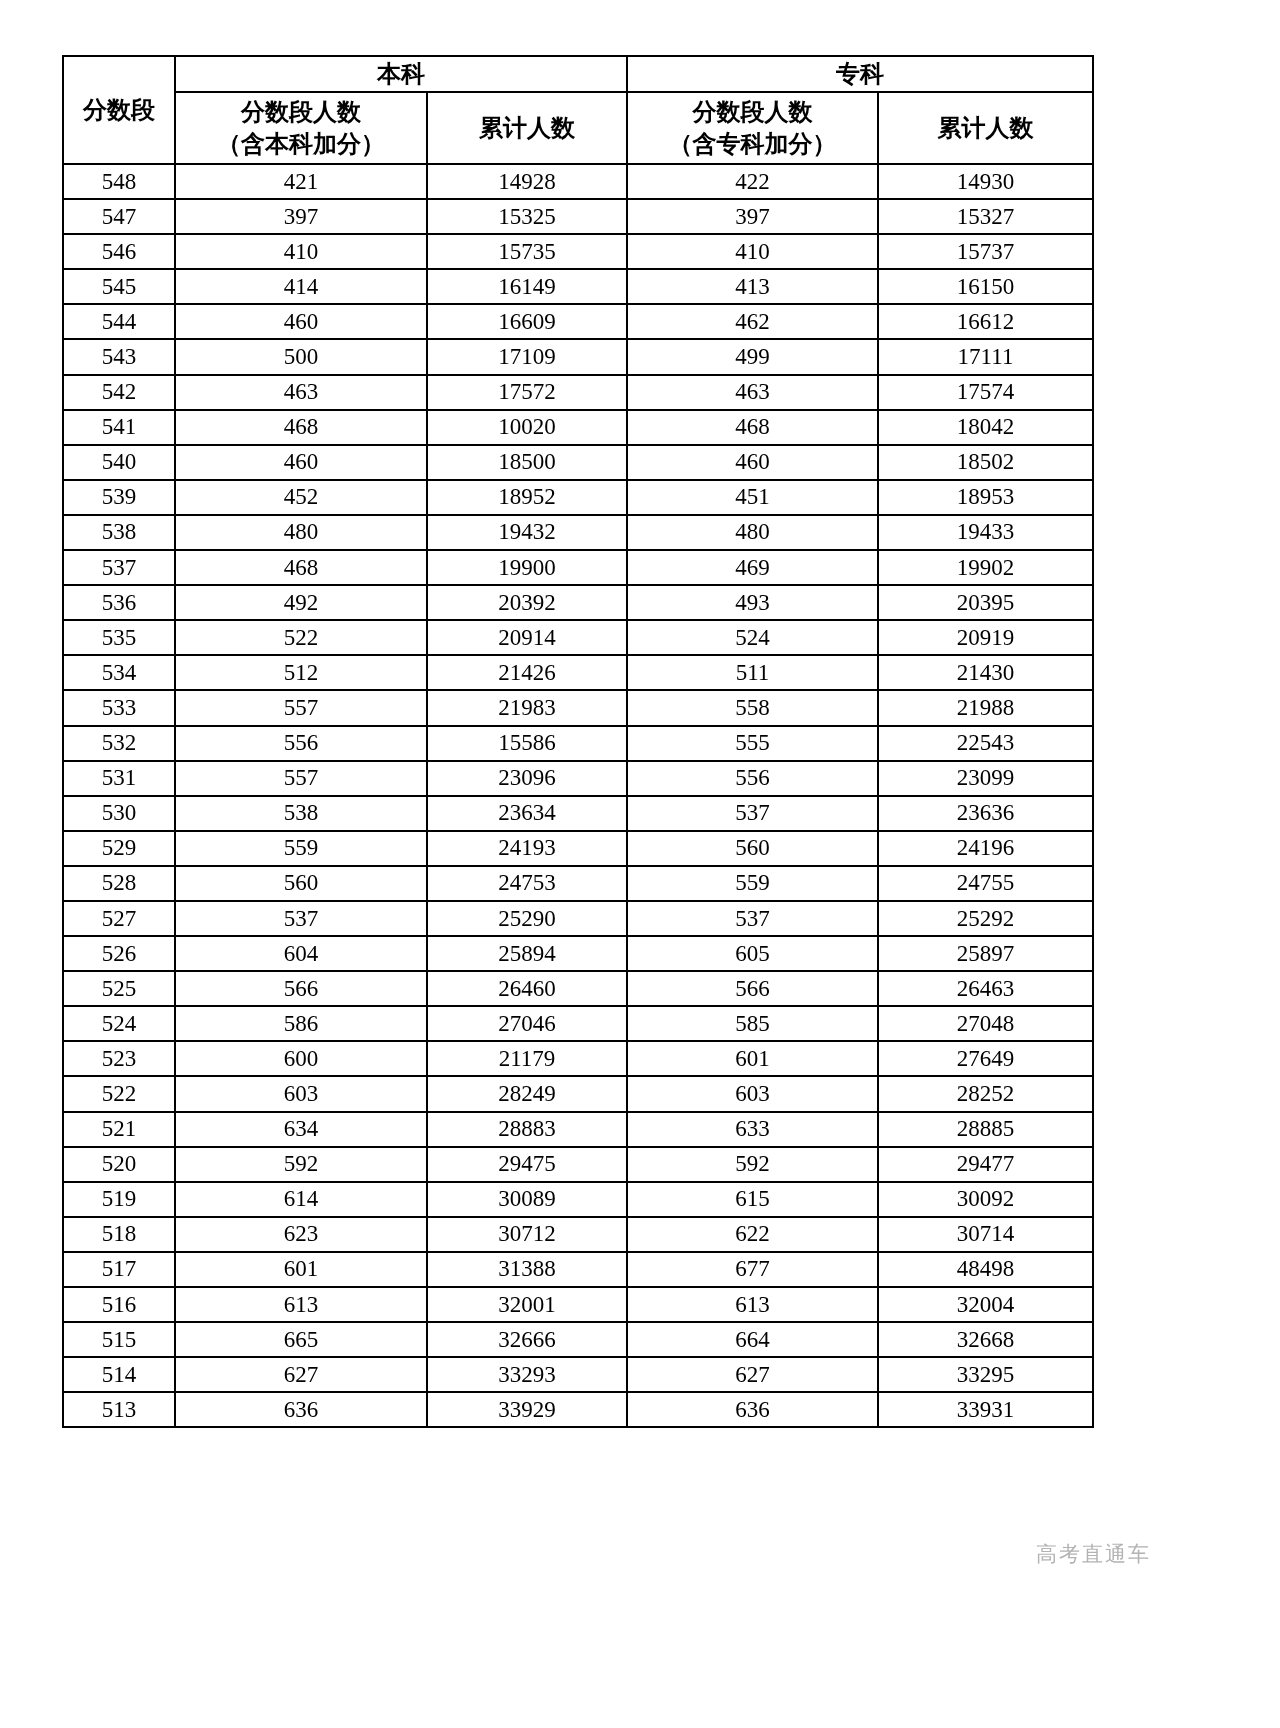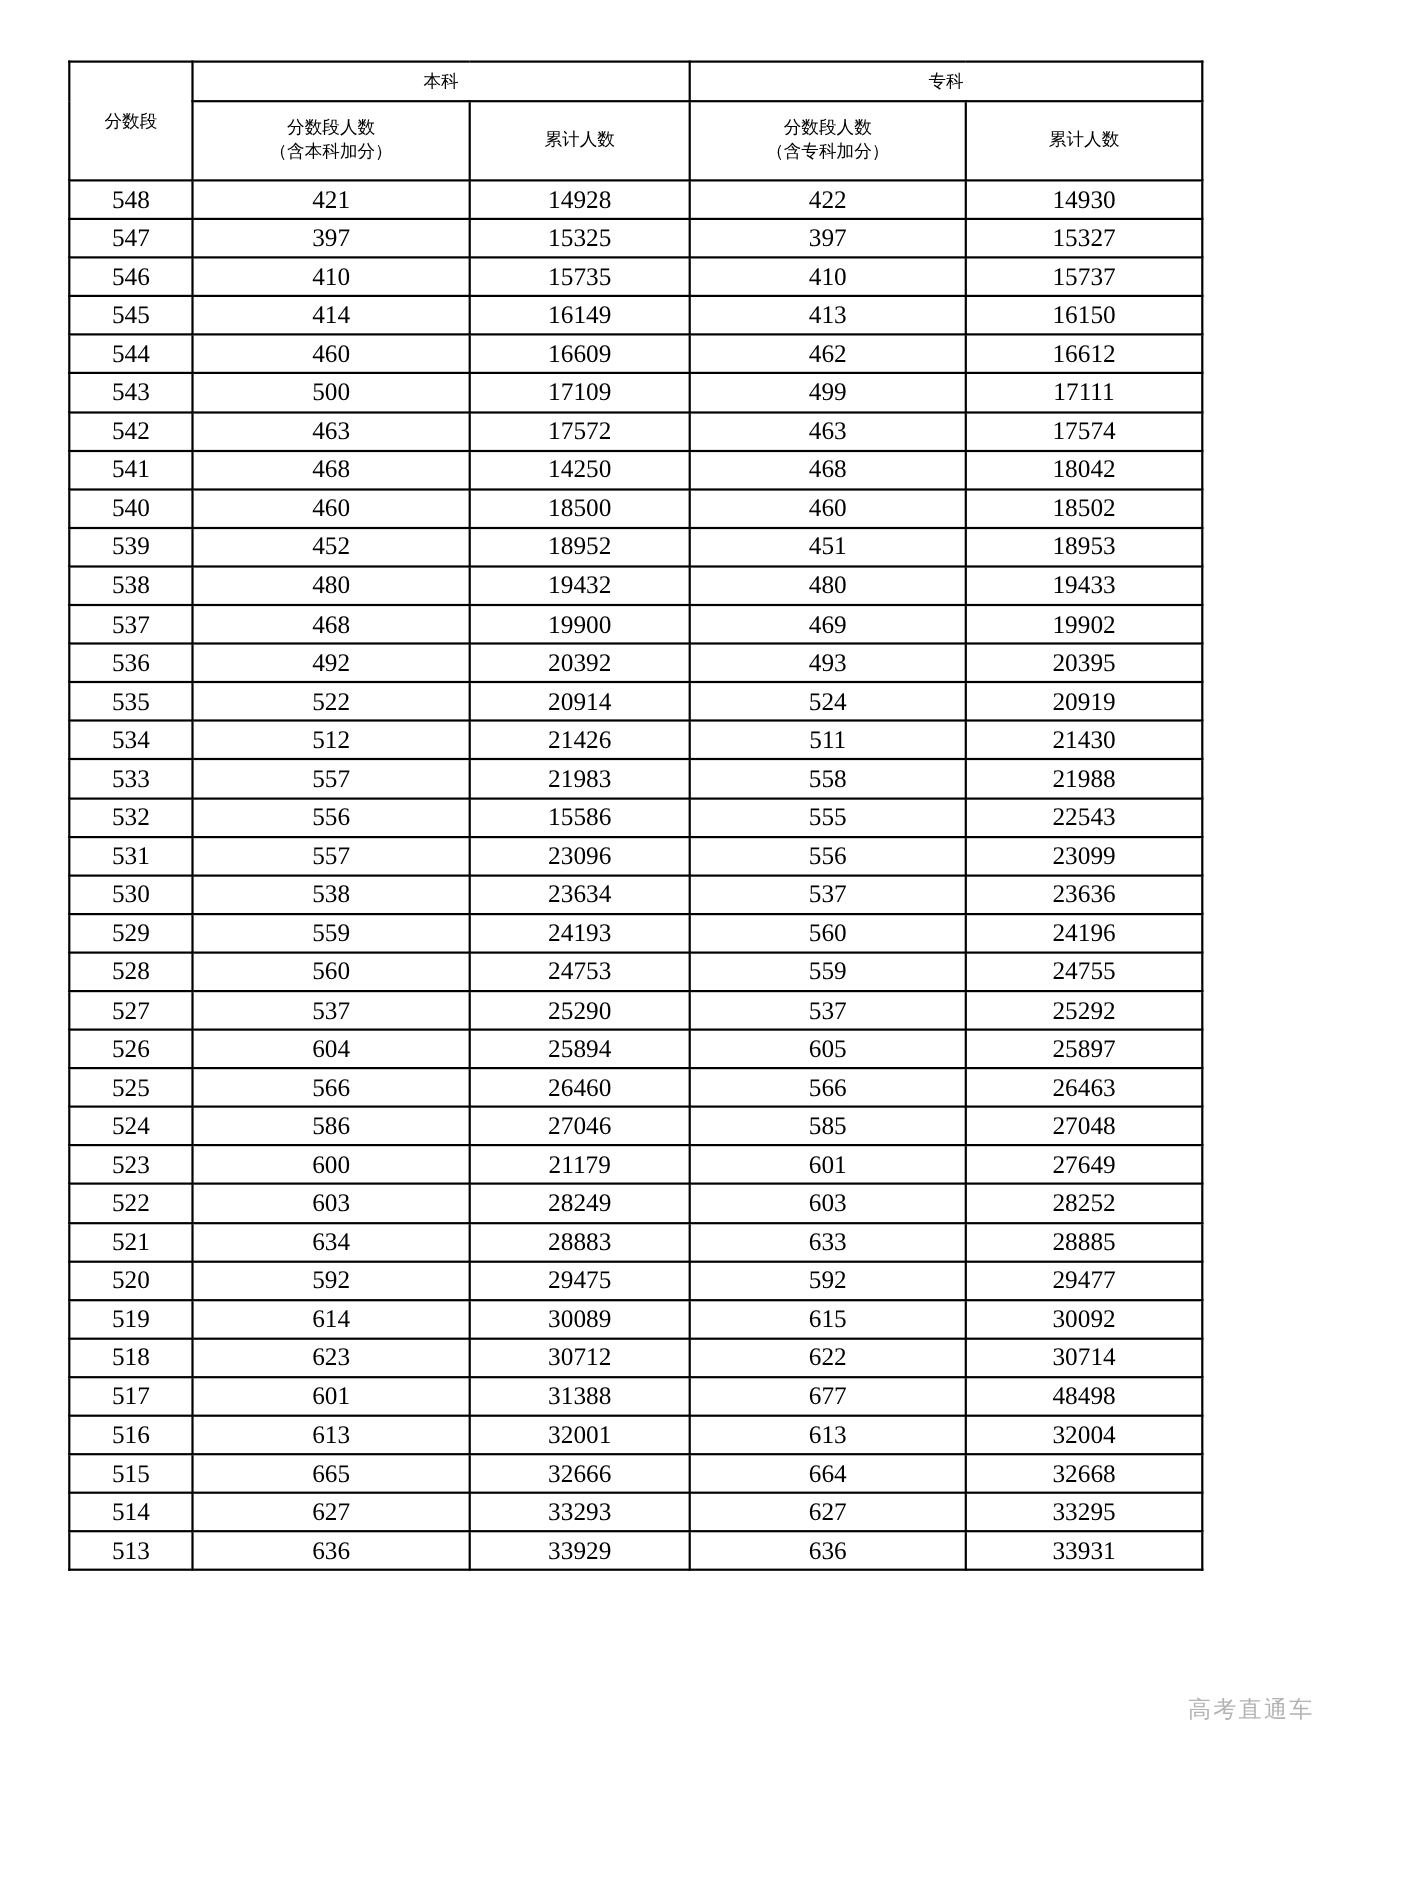--- a/index.html
+++ b/index.html
@@ -26,22 +26,22 @@
   }
   table.score-table th,
   table.score-table td {
     border: 2px solid #000000;
     text-align: center;
     vertical-align: middle;
     padding: 0;
   }
   table.score-table th {
     font-family: "Liberation Sans", "DejaVu Sans", sans-serif;
-    font-weight: normal;
-    font-size: 16px;
+    font-weight: bold;
+    font-size: 24px;
   }
   th.group-header {
     height: 34px;
   }
   th.sub-header {
     height: 70px;
     white-space: pre-line;
     line-height: 1.35;
   }
   th.corner-header {
@@ -54,21 +54,20 @@
     font-family: "Liberation Serif", "DejaVu Serif", serif;
   }
   .watermark {
     position: absolute;
     left: 1036px;
     top: 1540px;
     font-family: "Liberation Sans", "DejaVu Sans", sans-serif;
     font-size: 21px;
     color: #b3b3b3;
     letter-spacing: 2px;
-    margin-left: 44px;
   }
 </style>
 </head>
 <body>
 
 <div class="table-wrap">
   <table class="score-table">
     <colgroup>
       <col style="width:112px">
       <col style="width:252px">
@@ -137,21 +136,21 @@
         <tr>
           <td>542</td>
           <td>463</td>
           <td>17572</td>
           <td>463</td>
           <td>17574</td>
         </tr>
         <tr>
           <td>541</td>
           <td>468</td>
-          <td>14250</td>
+          <td>10020</td>
           <td>468</td>
           <td>18042</td>
         </tr>
         <tr>
           <td>540</td>
           <td>460</td>
           <td>18500</td>
           <td>460</td>
           <td>18502</td>
         </tr>

